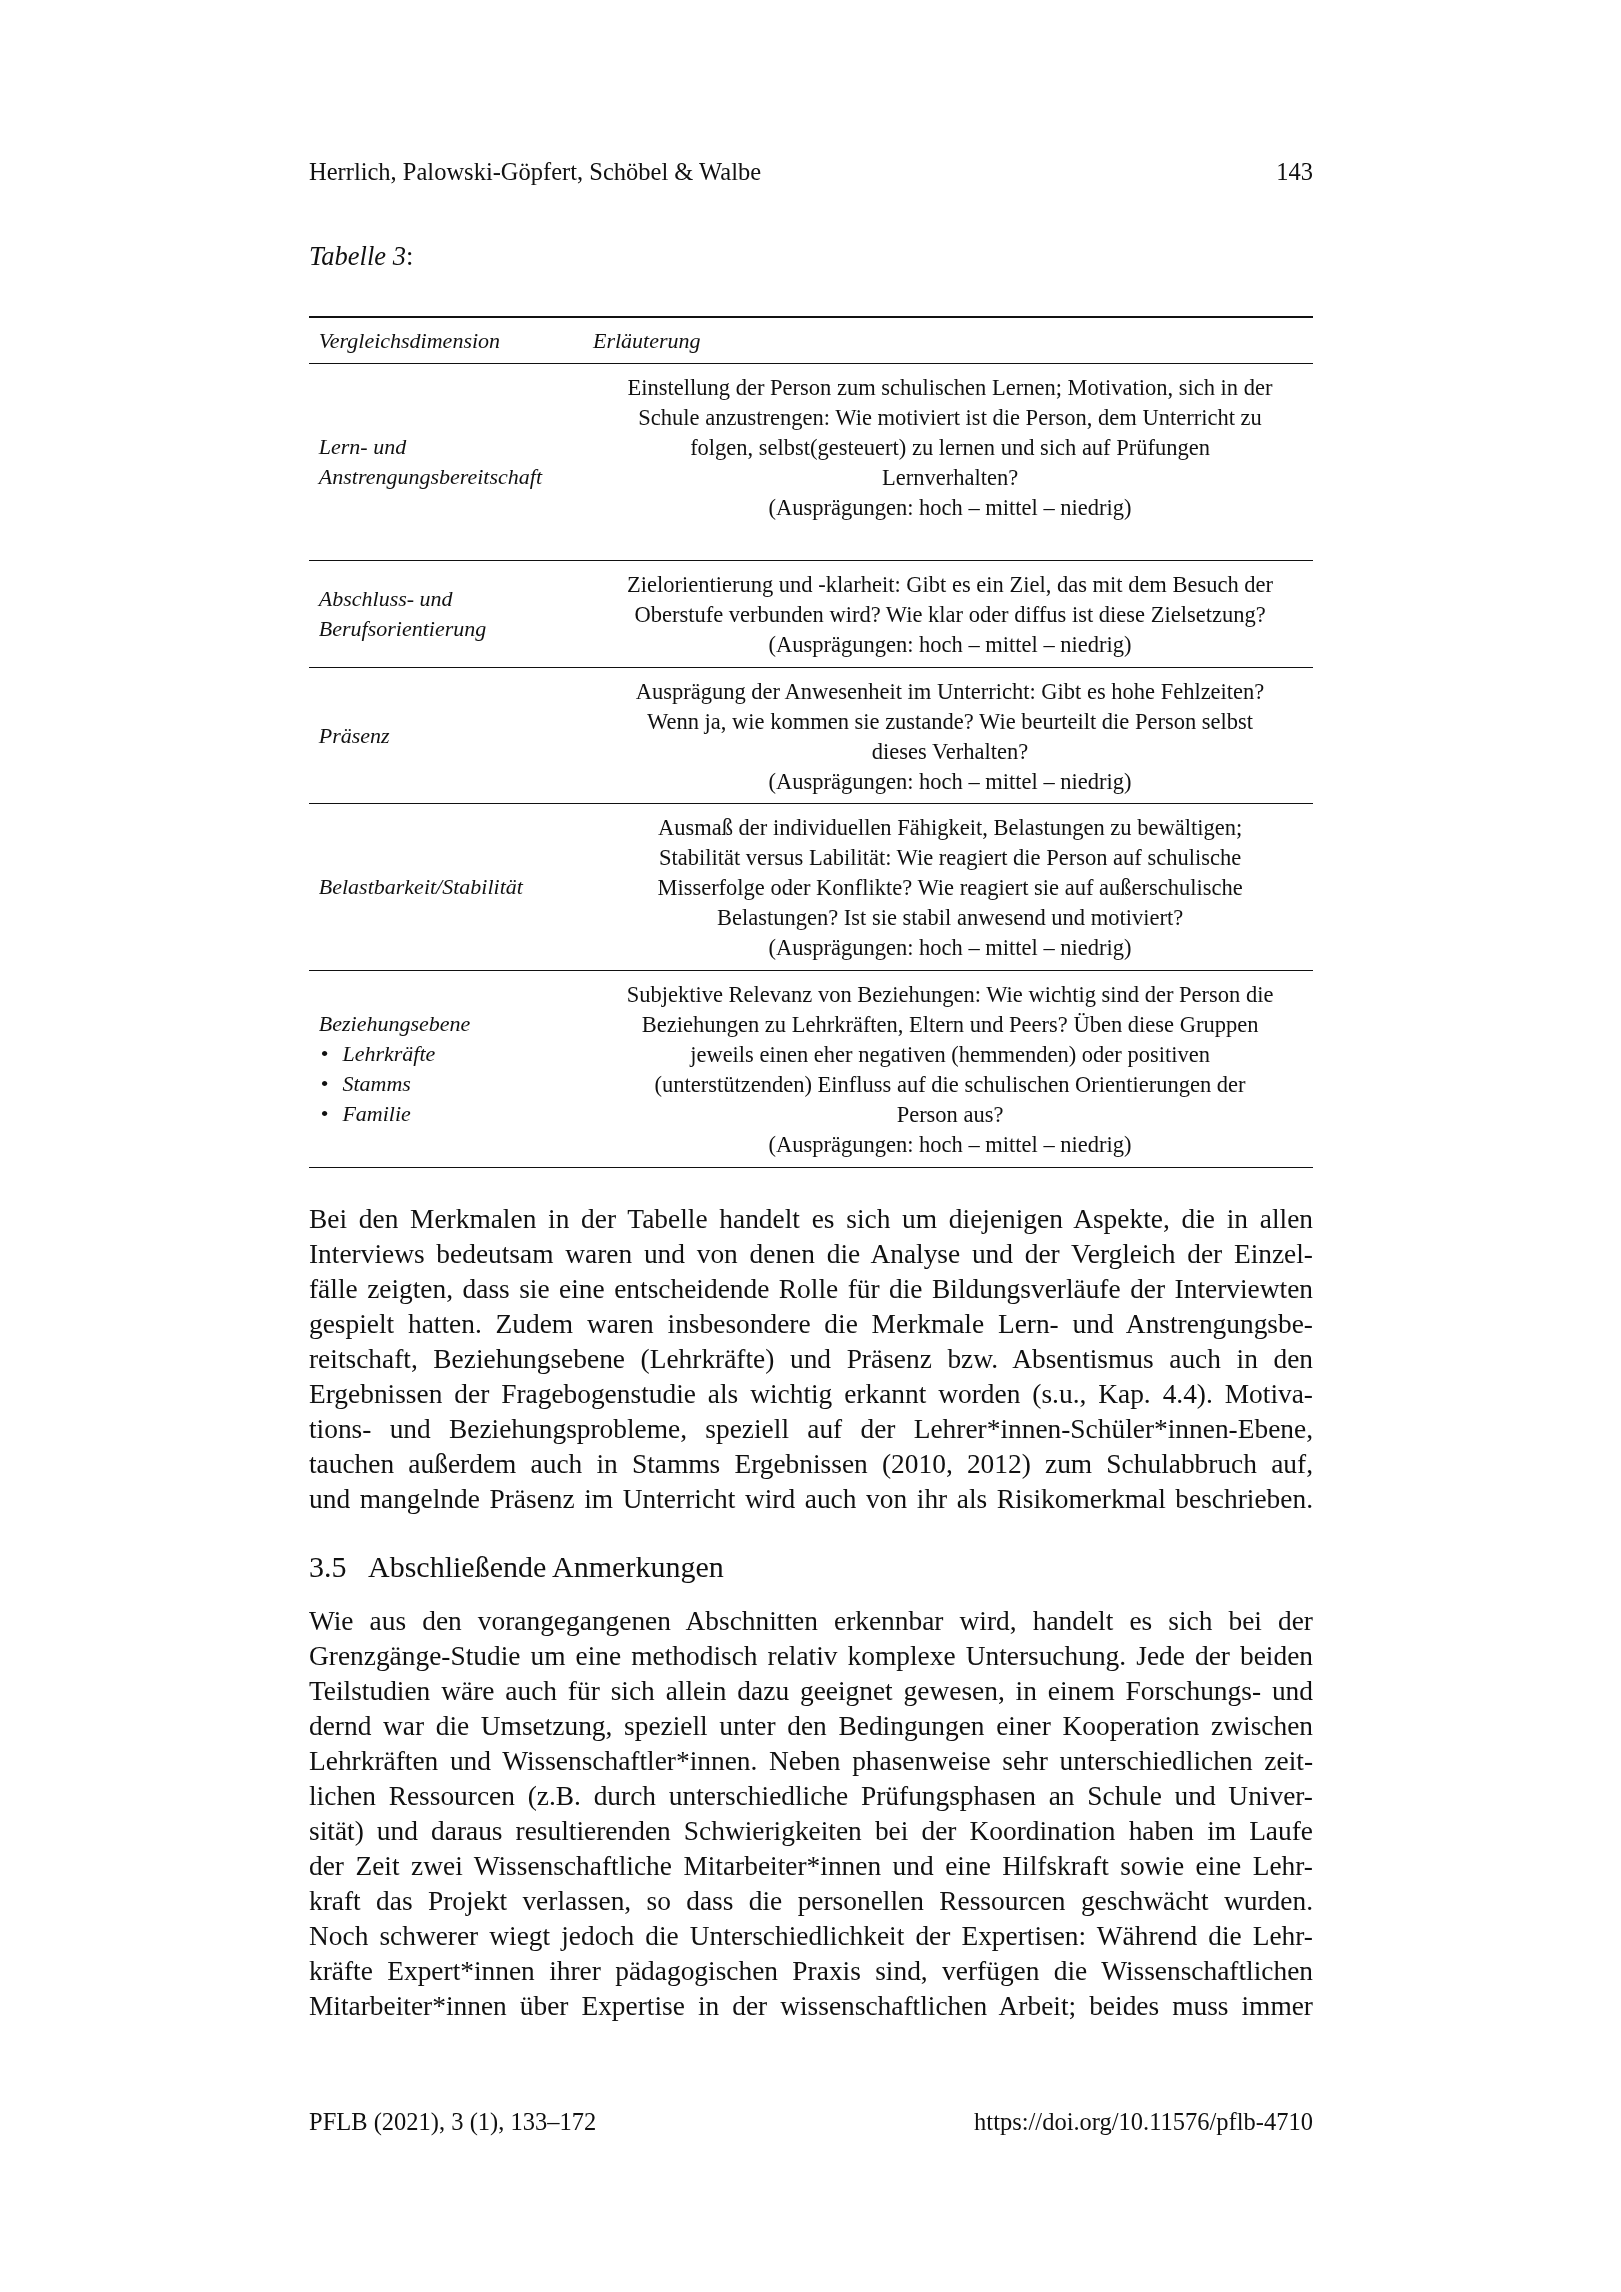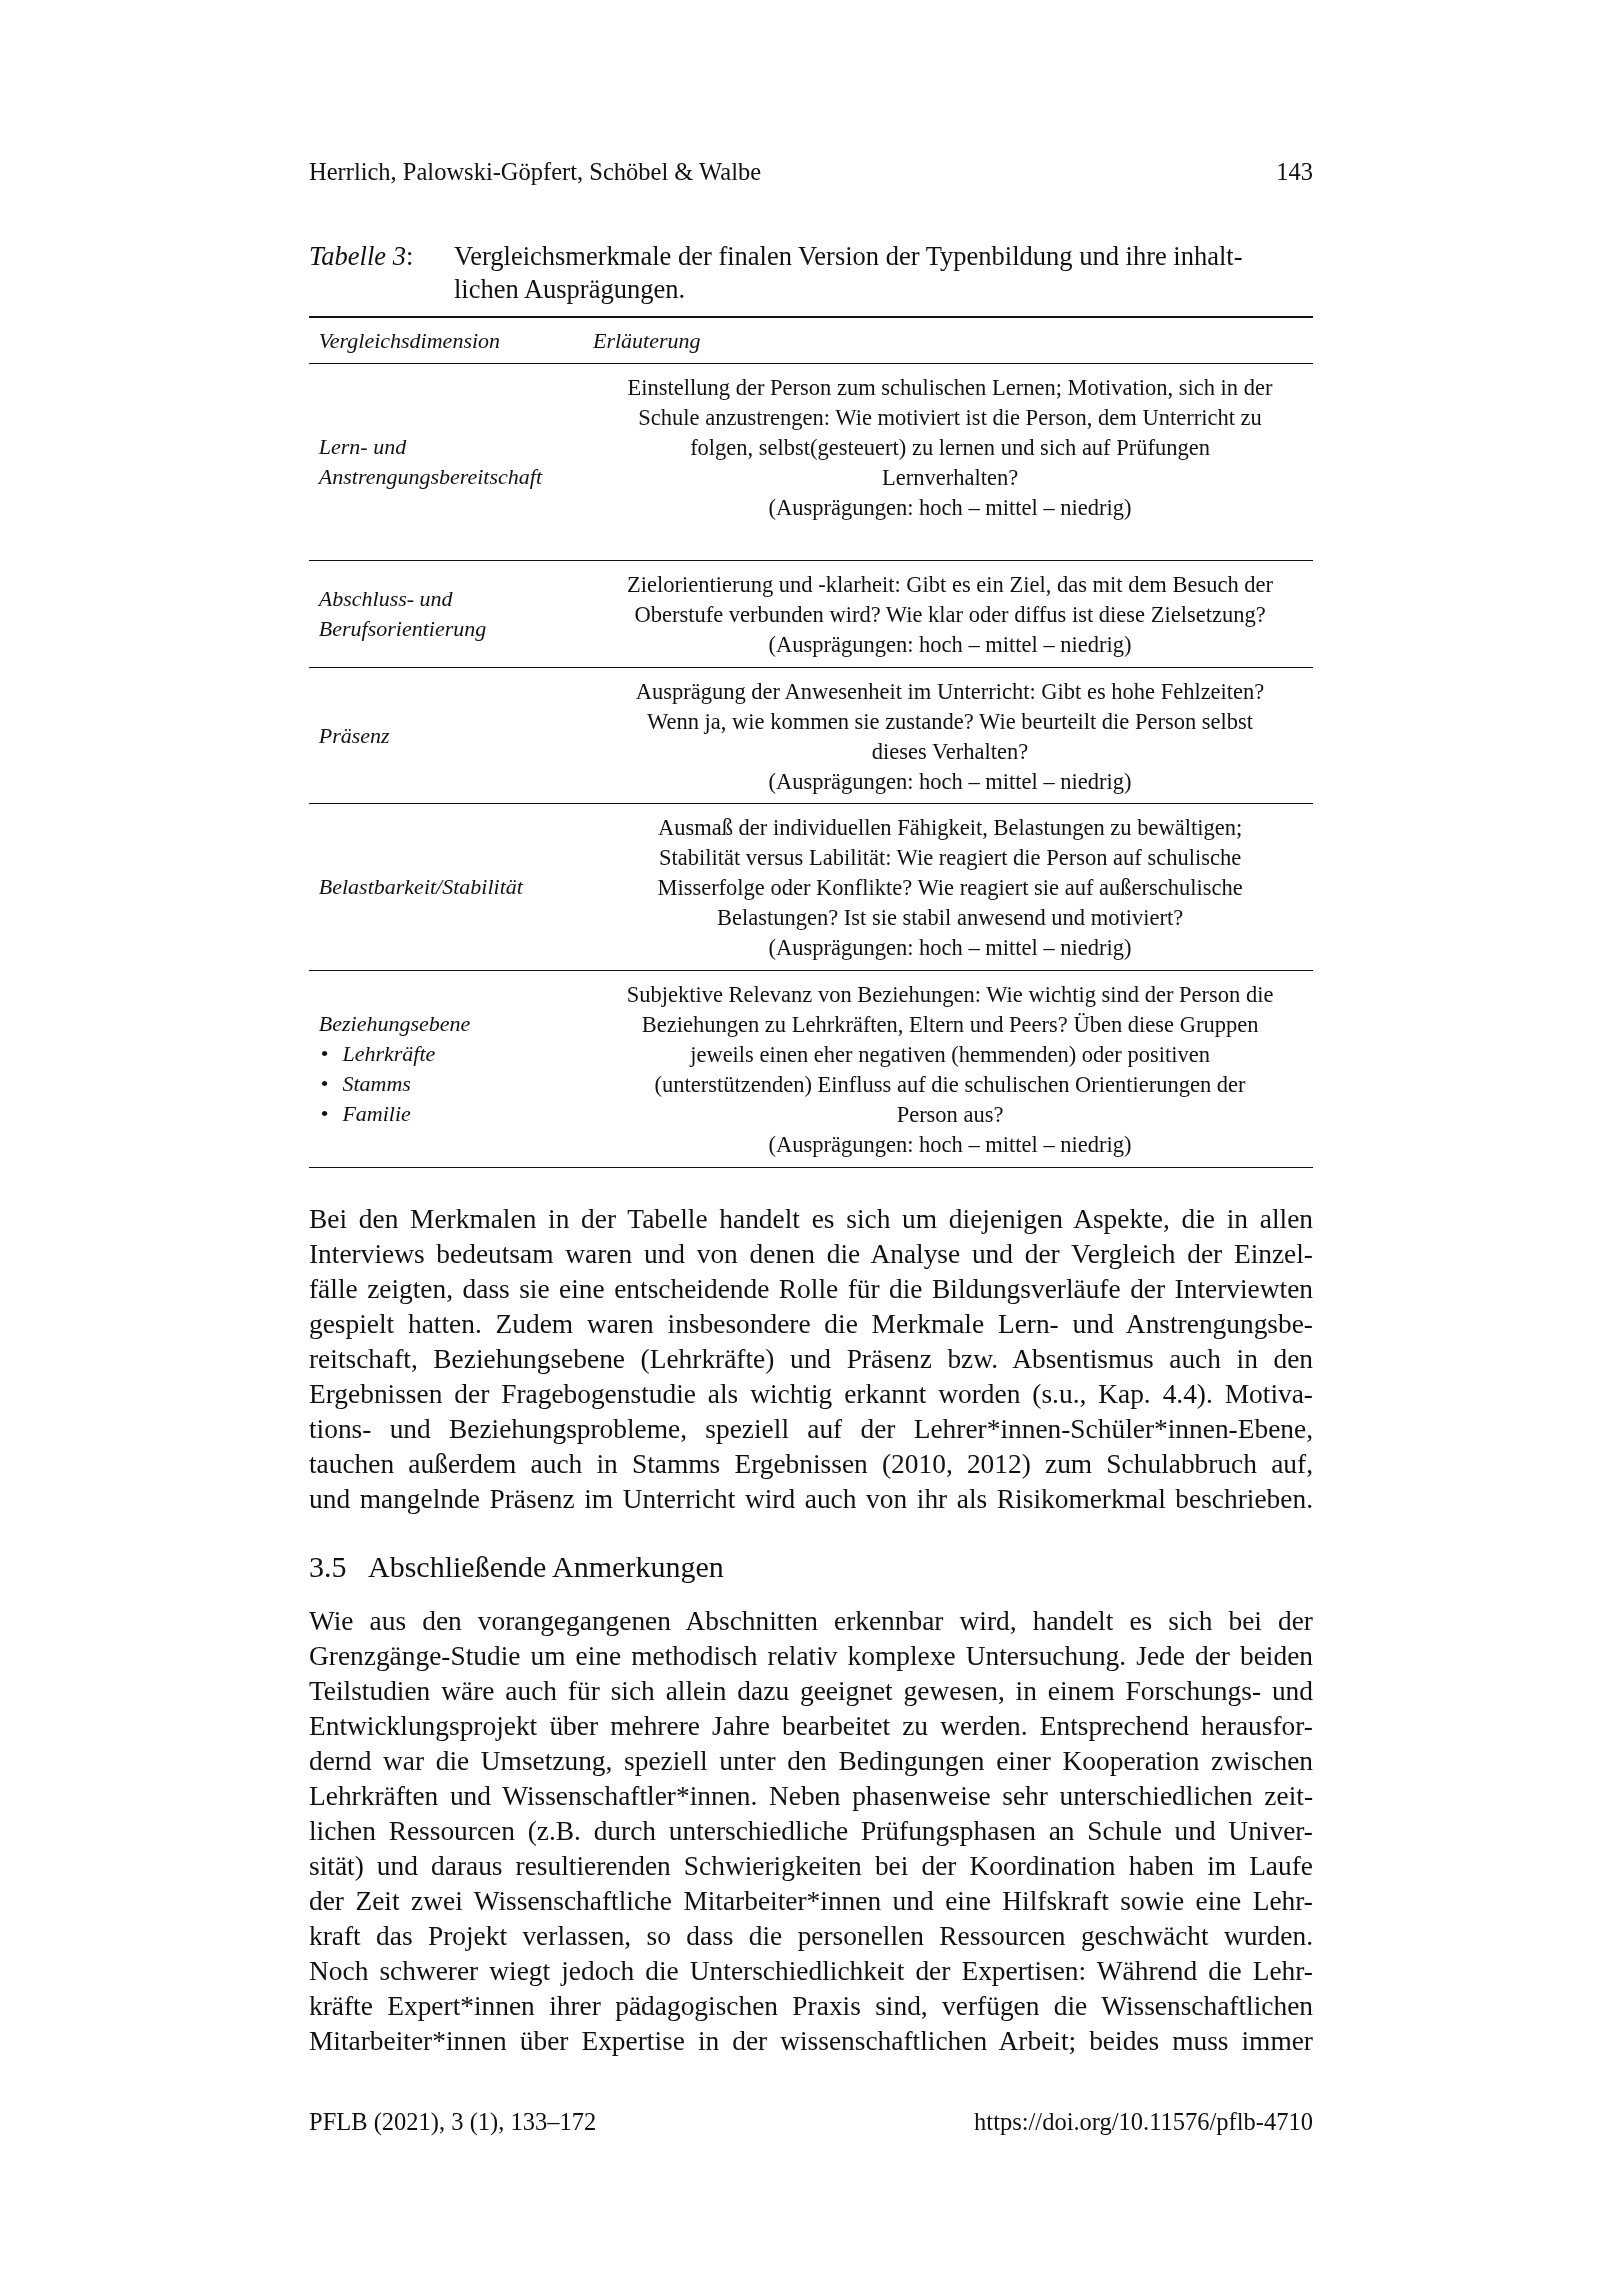--- a/index.html
+++ b/index.html
@@ -55,24 +55,20 @@
 </head>
 <body>
 
 <div class="col running-head">
   <span>Herrlich, Palowski-Göpfert, Schöbel &amp; Walbe</span>
   <span>143</span>
 </div>
 
 <div class="col caption">
   <div class="cap-label"><i>Tabelle 3</i><span>:</span></div>
-  <div class="cap-text">
-    <div>Vergleichsmerkmale der finalen Version der Typenbildung und ihre inhalt-</div>
-    <div>lichen Ausprägungen.</div>
-  </div>
 </div>
 
 <div class="col table">
   <div class="t-head">
     <div class="c1">Vergleichsdimension</div>
     <div class="c2">Erläuterung</div>
   </div>
 
   <div class="t-row" style="height:196px;">
     <div class="c1">
@@ -166,21 +162,20 @@
 
 <div class="col heading">
   <span class="num">3.5</span>
   <span>Abschließende Anmerkungen</span>
 </div>
 
 <div class="col body-text p2">
   <div>Wie aus den vorangegangenen Abschnitten erkennbar wird, handelt es sich bei der</div>
   <div>Grenzgänge-Studie um eine methodisch relativ komplexe Untersuchung. Jede der beiden</div>
   <div>Teilstudien wäre auch für sich allein dazu geeignet gewesen, in einem Forschungs- und</div>
-  <div>Entwicklungsprojekt über mehrere Jahre bearbeitet zu werden. Entsprechend herausfor-</div>
   <div>dernd war die Umsetzung, speziell unter den Bedingungen einer Kooperation zwischen</div>
   <div>Lehrkräften und Wissenschaftler*innen. Neben phasenweise sehr unterschiedlichen zeit-</div>
   <div>lichen Ressourcen (z.B. durch unterschiedliche Prüfungsphasen an Schule und Univer-</div>
   <div>sität) und daraus resultierenden Schwierigkeiten bei der Koordination haben im Laufe</div>
   <div>der Zeit zwei Wissenschaftliche Mitarbeiter*innen und eine Hilfskraft sowie eine Lehr-</div>
   <div>kraft das Projekt verlassen, so dass die personellen Ressourcen geschwächt wurden.</div>
   <div>Noch schwerer wiegt jedoch die Unterschiedlichkeit der Expertisen: Während die Lehr-</div>
   <div>kräfte Expert*innen ihrer pädagogischen Praxis sind, verfügen die Wissenschaftlichen</div>
   <div>Mitarbeiter*innen über Expertise in der wissenschaftlichen Arbeit; beides muss immer</div>
 </div>

